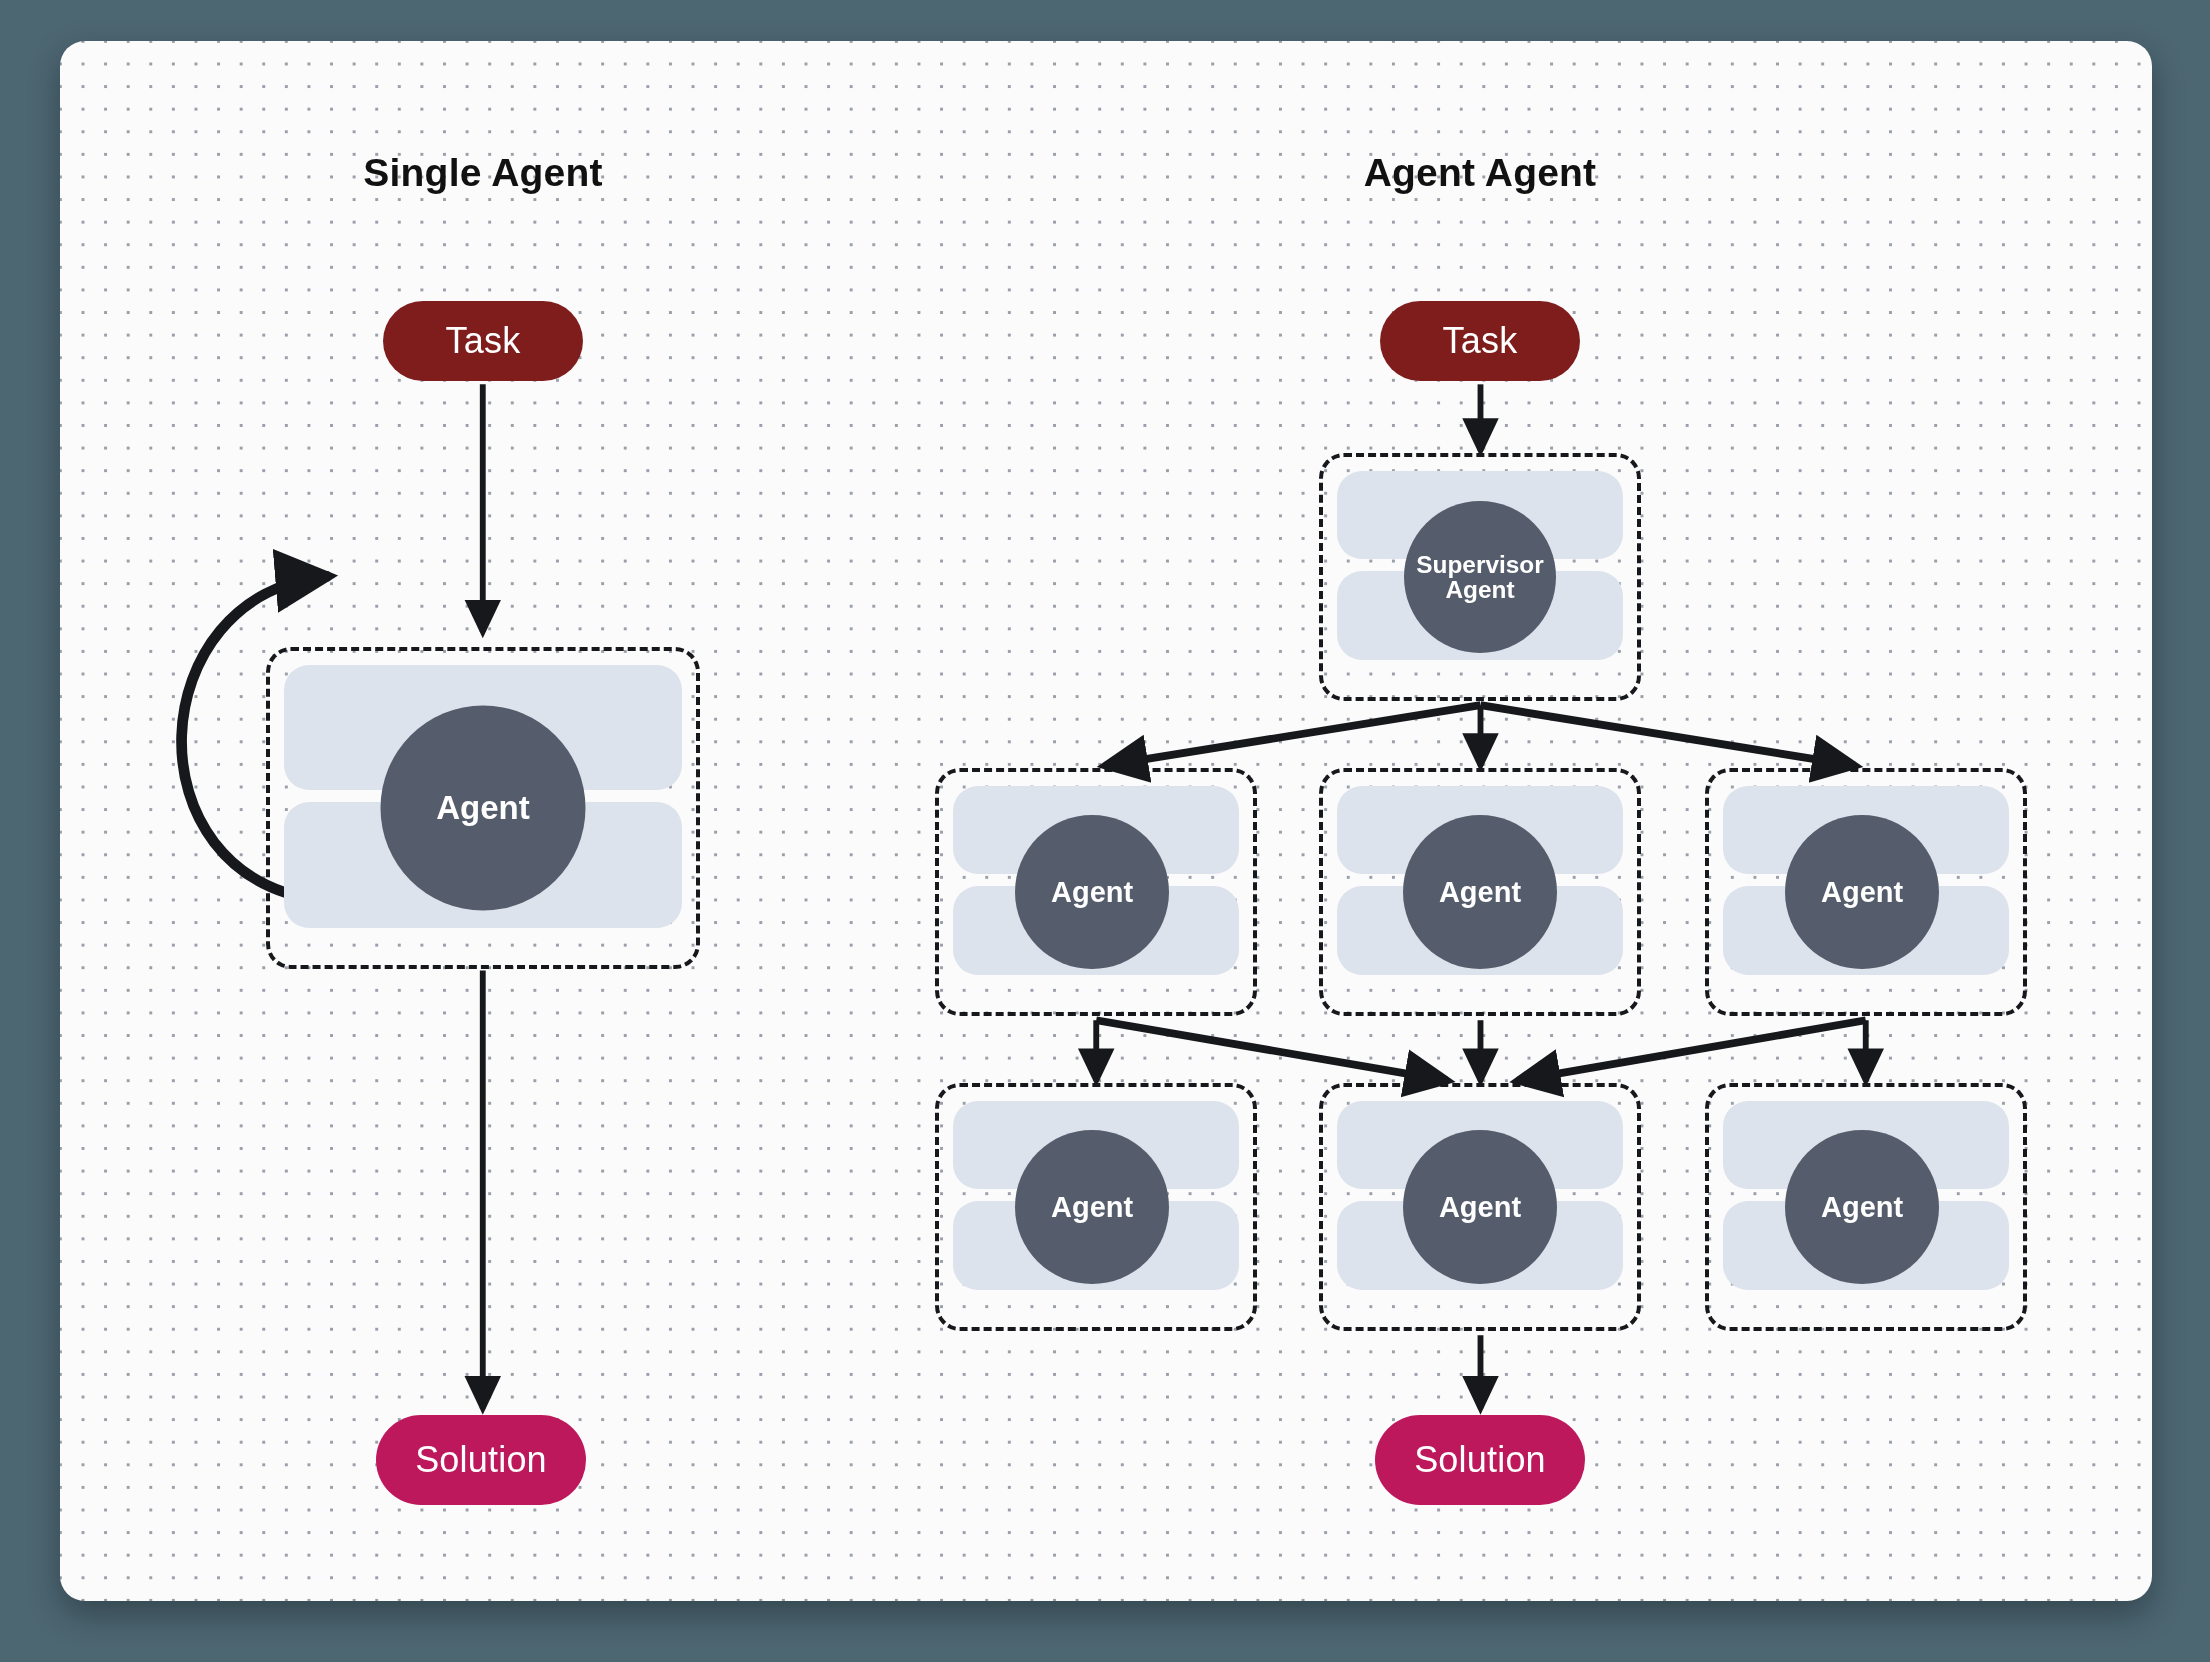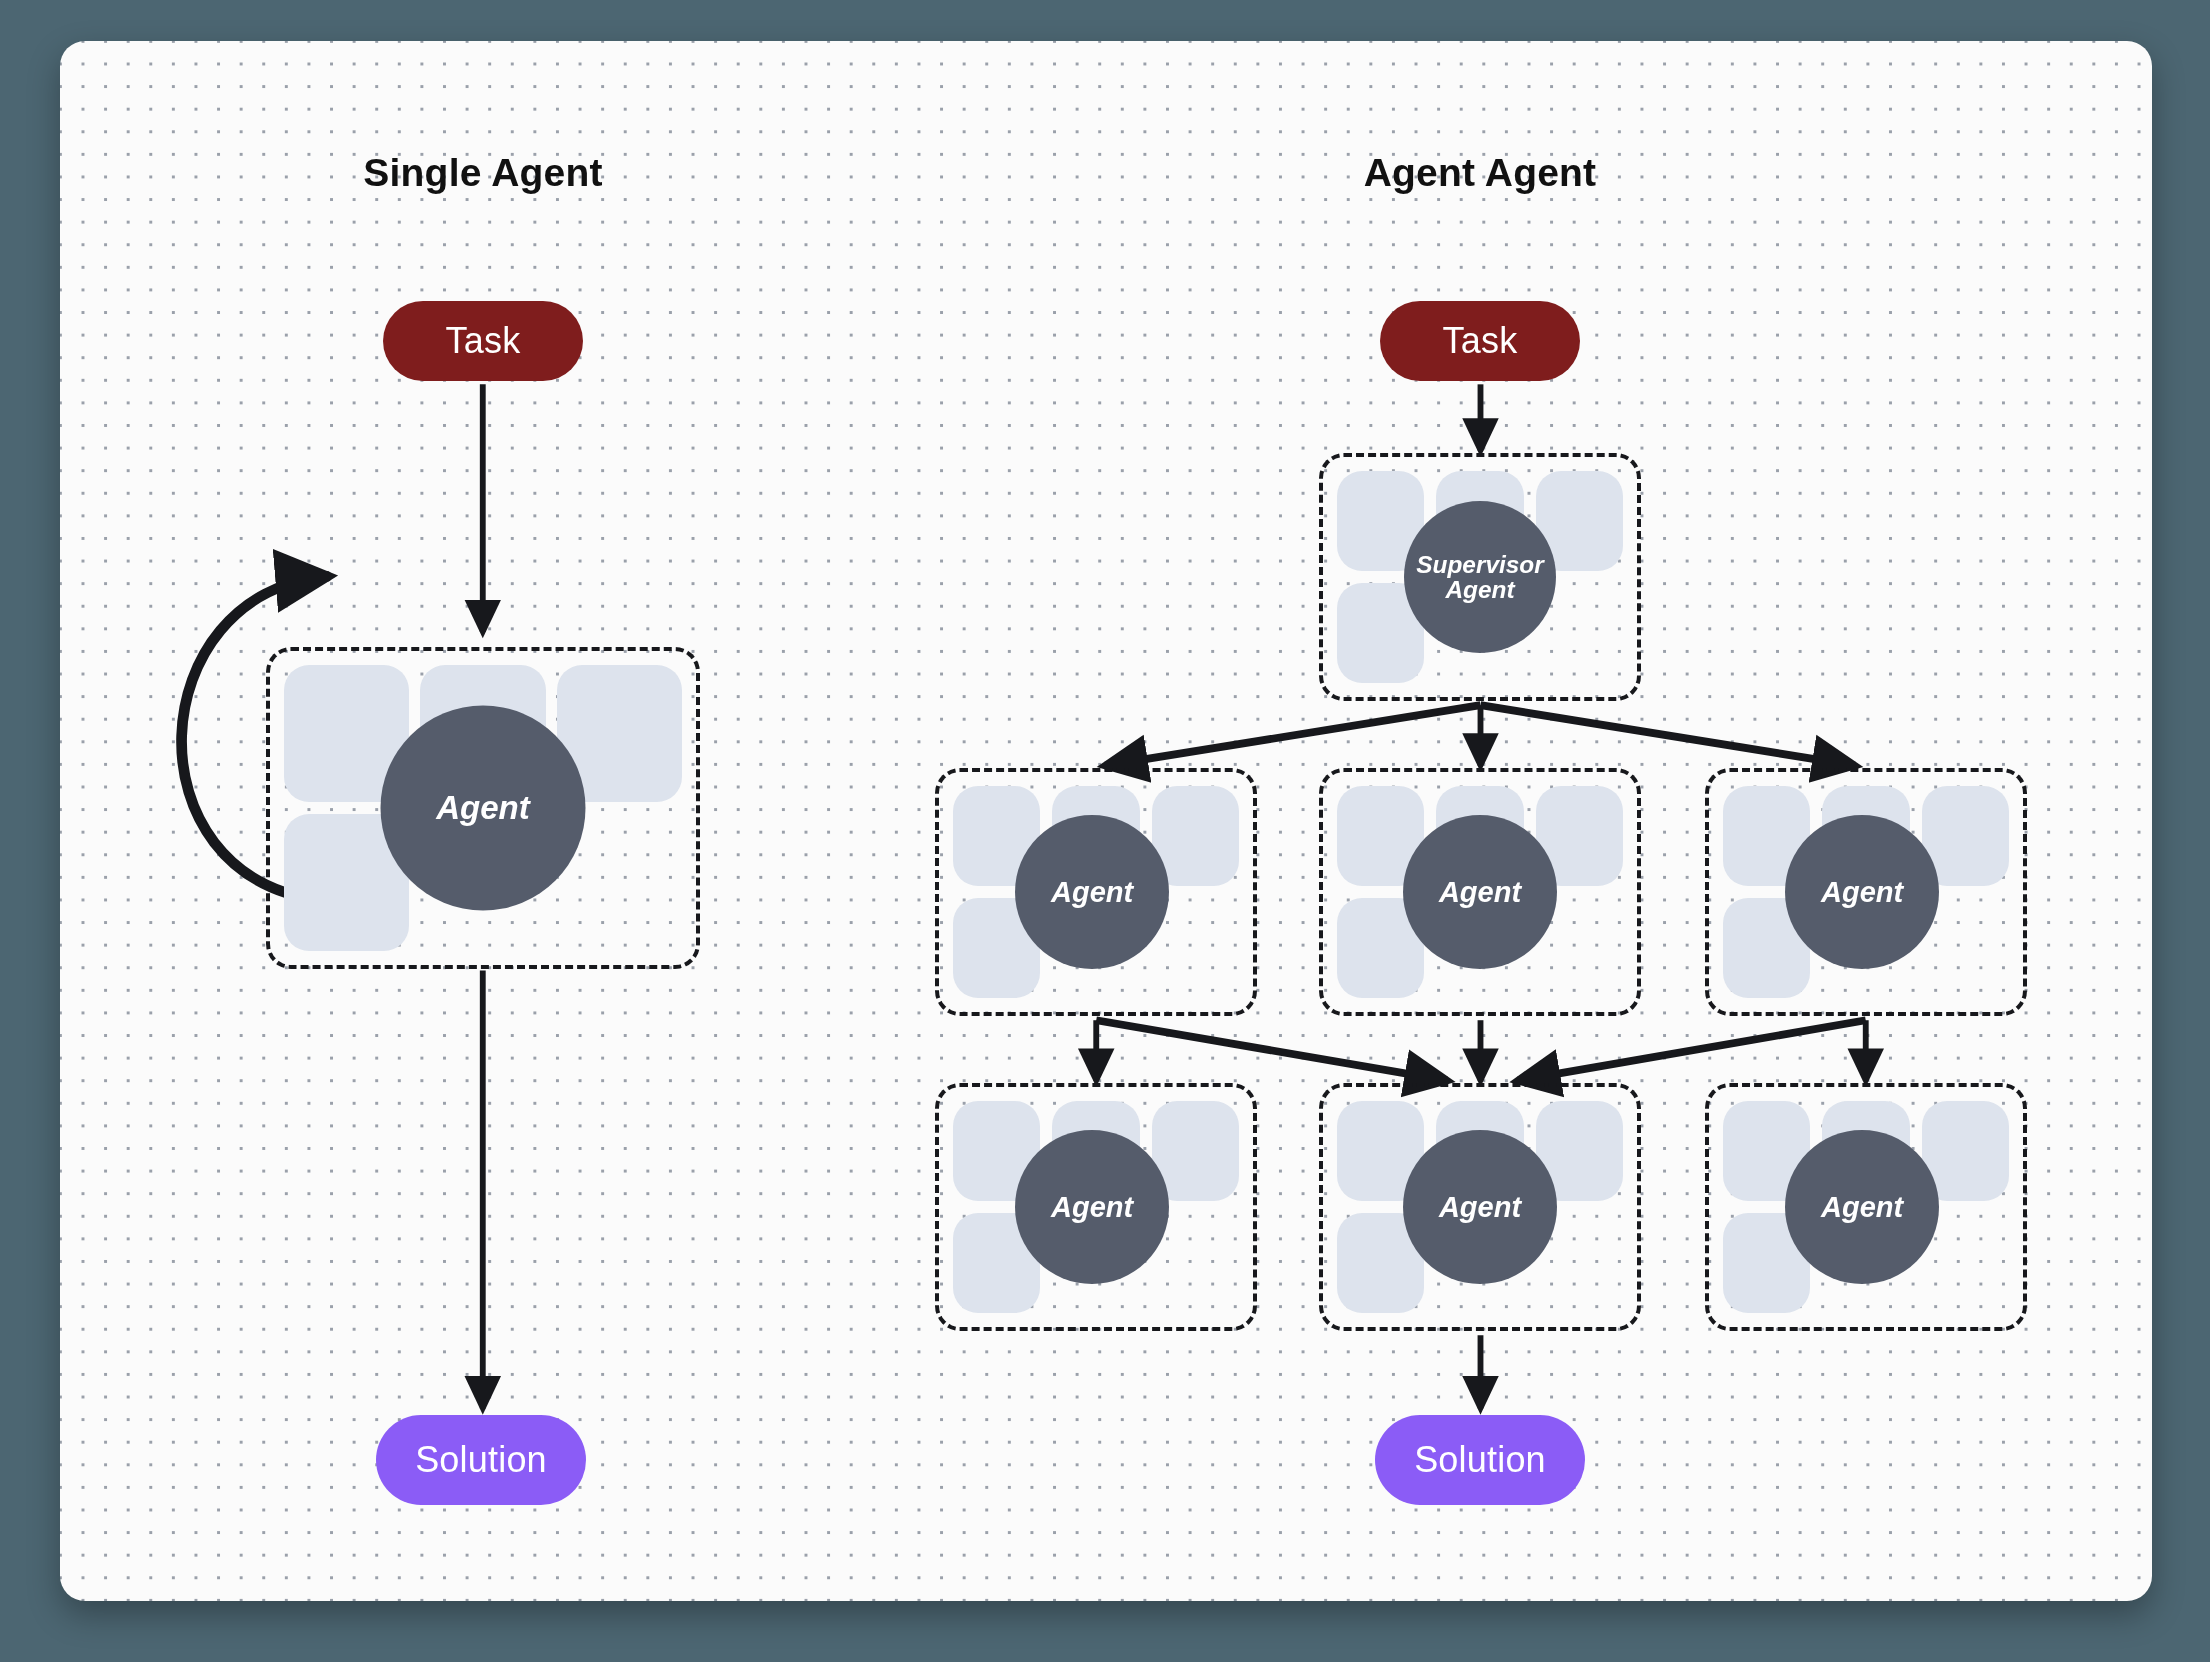--- a/index.html
+++ b/index.html
@@ -55,39 +55,38 @@
     display: flex;
     align-items: center;
     justify-content: center;
     color: #ffffff;
     font-size: 36px;
     font-weight: 400;
     letter-spacing: 0.2px;
     white-space: nowrap;
   }
   .pill.task  { background: #7f1d1d; }
-  .pill.solution { background: #8b5cf6; }
+  .pill.solution { background: #be185d; }
 
   .cluster {
     position: absolute;
     transform: translate(-50%, -50%);
     border: 4.9px dashed #17181c;
     border-radius: 25px;
     box-sizing: border-box;
     padding: 13.7px;
   }
   .cluster .grid {
     position: relative;
     width: 100%;
     height: 100%;
     display: grid;
-    grid-template-columns: 1fr 1fr 1fr;
+    grid-template-columns: 1fr;
     grid-template-rows: 1fr 1fr;
     gap: 11.7px;
-    font-style: italic;
   }
   .cluster .tile {
     background: #dde3ed;
     border-radius: 25px;
   }
   .cluster .core {
     position: absolute;
     top: 50%;
     border-radius: 50%;
     background: #555c6b;

